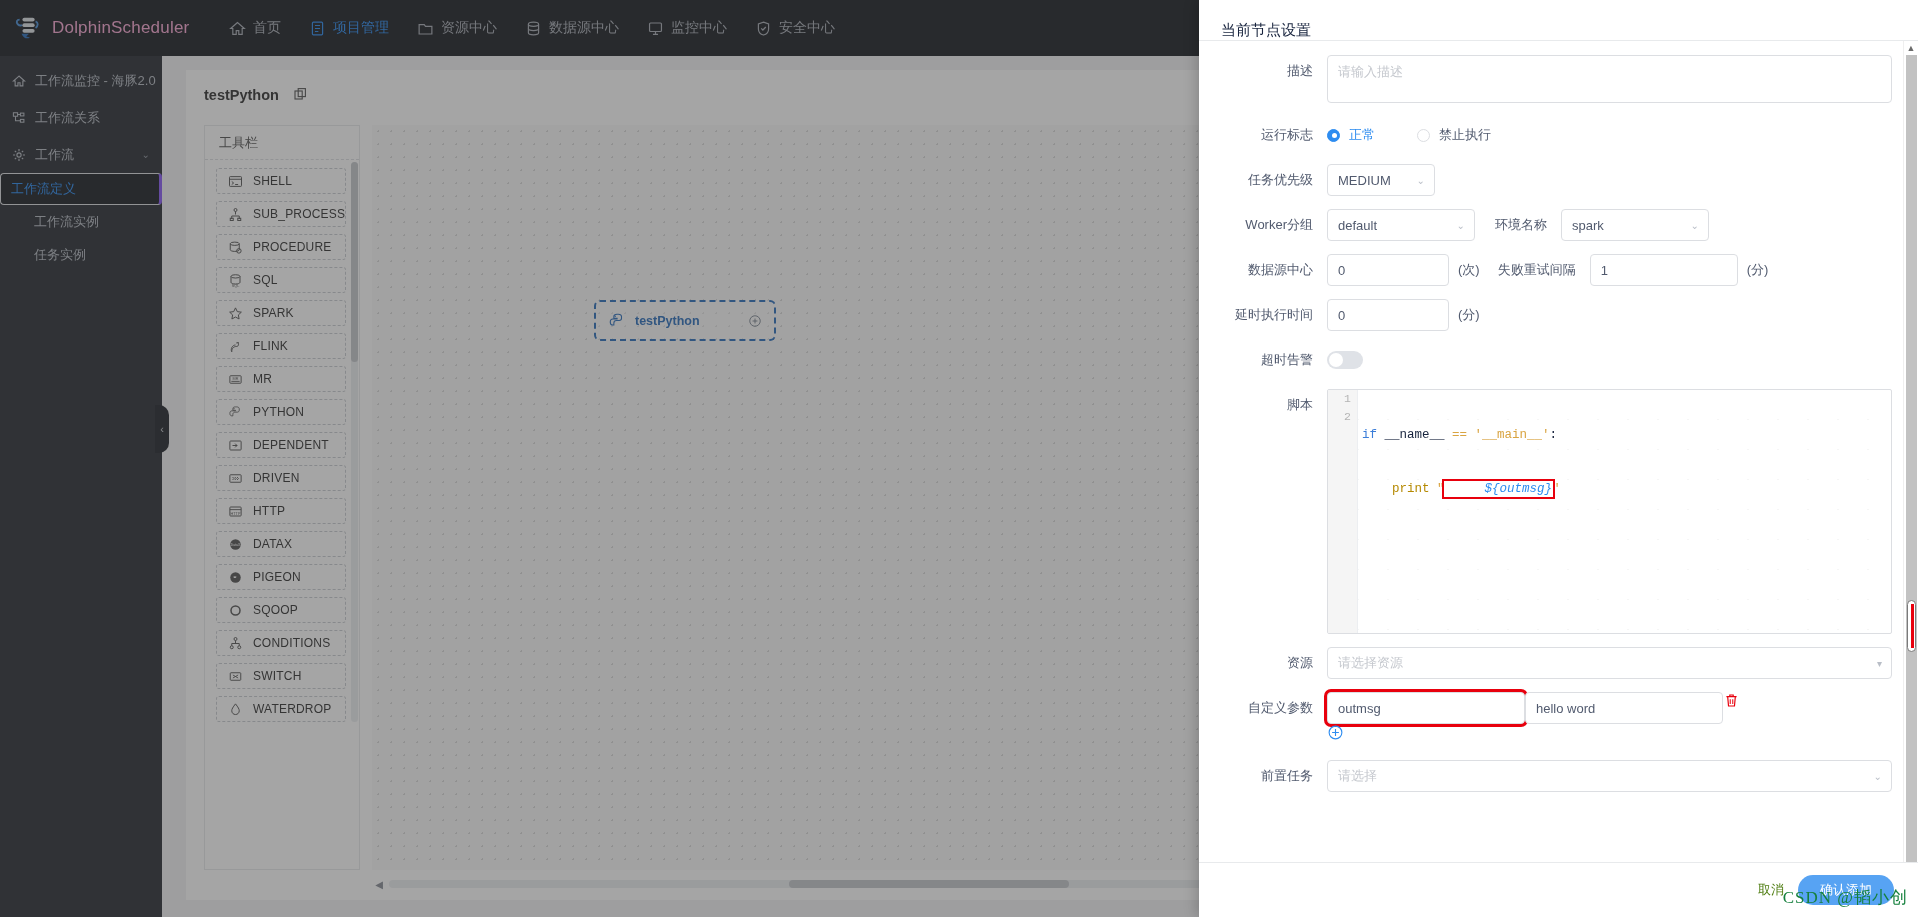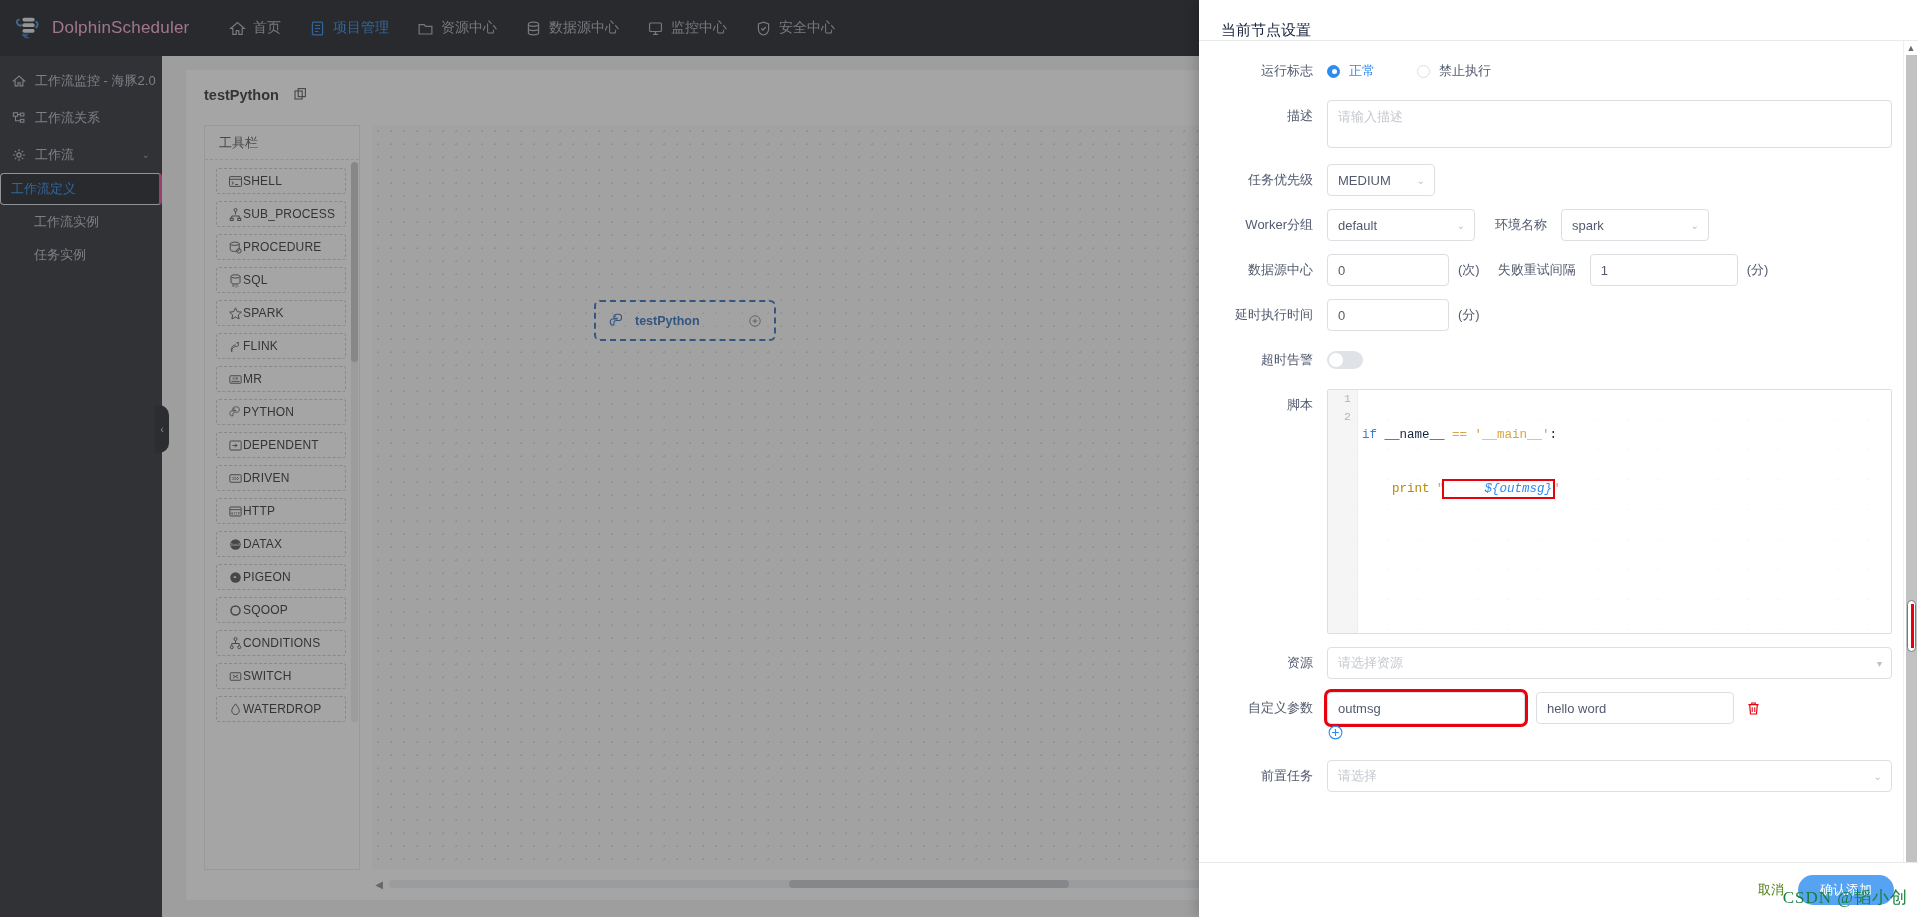--- a/index.html
+++ b/index.html
@@ -29,39 +29,39 @@
   .nav-ico svg { display:block; }
 
   
   #sidebar {
     position:absolute; top:56px; left:0; width:162px; height:861px;
     background:#2a2e35;
   }
   .side-item { height:37px; display:flex; align-items:center; gap:9px; padding-left:12px; color:#b7bcc4; font-size:13px; cursor:pointer; }
   .side-item .caret { margin-left:auto; margin-right:12px; font-size:10px; color:#8d939c; }
   .side-sub { height:33px; display:flex; align-items:center; padding-left:34px; color:#b7bcc4; font-size:13px; cursor:pointer; }
-  .side-sub.sel { background:#1c1f25; color:#2d8cf0; border-right:3px solid #ec4899; }
+  .side-sub.sel { background:#1c1f25; color:#2d8cf0; border-right:3px solid #8b5cf6; }
   .sideico { width:14px; height:14px; display:inline-block; }
 
   
   #content { position:absolute; top:56px; left:162px; width:1756px; height:861px; background:#f2f3f5; }
   #page-card { position:absolute; top:14px; left:24px; width:1400px; height:830px; background:#fff; }
   .page-head { height:50px; display:flex; align-items:center; padding-left:18px; gap:14px; }
   .page-title { font-size:14.5px; font-weight:bold; color:#333; }
   .copy-ico { width:16px; height:16px; color:#555; }
 
   
   #toolbar {
     position:absolute; top:55px; left:18px; width:156px; bottom:30px;
     background:#fff; border:1px solid #e8eaec;
   }
   .tb-title { height:34px; line-height:34px; padding-left:14px; font-size:13px; color:#555; border-bottom:1px dashed #dcdee2;}
   .tb-list { position:absolute; top:35px; bottom:0; left:0; right:0; overflow:hidden; }
   .tb-item { margin:7px 13px 0 11px; height:26px; border:1px dashed #c9ccd1; border-radius:3px;
-             display:flex; align-items:center; padding-left:11px; cursor:pointer; background:#fff; }
+             display:flex; align-items:center; gap:10px; padding-left:11px; cursor:pointer; background:#fff; }
   .tb-item span.lbl { font-size:12px; color:#333; letter-spacing:.2px; }
   .tb-ico { width:15px; height:15px; flex:none; color:#555; }
   .tb-scroll { position:absolute; right:1px; top:36px; width:7px; height:560px; background:#eceef1; border-radius:4px;}
   .tb-scroll i { position:absolute; top:0; left:0; width:7px; height:200px; background:#c5c8cd; border-radius:4px; display:block;}
 
   
   #canvas { position:absolute; top:55px; left:186px; right:10px; bottom:30px;
     background-color:#fafafa;
     background-image:radial-gradient(#d9d9d9 1px, transparent 1px);
     background-size:13px 13px;
@@ -157,21 +157,21 @@
   .code .ln { height:18px; }
   .kw { color:#3b7dd8; }
   .dunder { color:#17233d; }
   .op { color:#d9a441; }
   .str { color:#d9a441; }
   .fn { color:#b58900; }
   .varhl { color:#2d8cf0; font-style:italic;padding-left:40px; }
   .redbox { outline:2px solid #e8000d; outline-offset:1px; }
 
   
-  .prow { display:flex; align-items:center; gap:11px; }
+  .prow { display:flex; }
   .prow .inp { width:auto; }
   .pk { width:160px; }
   .pv { width:210px; }
   .trash { width:17px; height:17px; color:#e8000d; cursor:pointer; flex:none;}
   .plus-circ { width:17px; height:17px; color:#2d8cf0; cursor:pointer; margin-top:9px; }
   .redbox2 { box-shadow:0 0 0 3px #e8000d; }
 
   
   #dwscroll { position:absolute; right:0; top:41px; width:15px; bottom:55px; background:#fff; border-left:1px solid #efefef;}
   #dwscroll .up { text-align:center; font-size:9px; color:#6b6b6b; line-height:14px; }
@@ -478,36 +478,36 @@
 <div id="dim"></div>
 
 <div id="drawer">
   <div class="dw-head">
     <h2>当前节点设置</h2>
   </div>
 
   <div class="dw-body">
 
     <div class="row">
+      <div class="lab">描述</div>
+      <div class="ctl">
+        <textarea class="txtarea" placeholder="请输入描述" style=""></textarea>
+      </div>
+    </div>
+
+    <div class="row">
       <div class="lab">运行标志</div>
       <div class="ctl">
         <div class="radio-wrap">
           <span class="radio on"></span>
           <span class="rlab blue">正常</span>
           <span style="width:24px"></span>
           <span class="radio off"></span>
           <span class="rlab">禁止执行</span>
         </div>
-      </div>
-    </div>
-
-    <div class="row">
-      <div class="lab">描述</div>
-      <div class="ctl">
-        <textarea class="txtarea" placeholder="请输入描述" style=""></textarea>
       </div>
     </div>
 
     <div class="row">
       <div class="lab">任务优先级</div>
       <div class="ctl">
         <div class="sel" style="width:108px">
           <span>MEDIUM</span>
           <span class="ch">⌄</span>
         </div>

